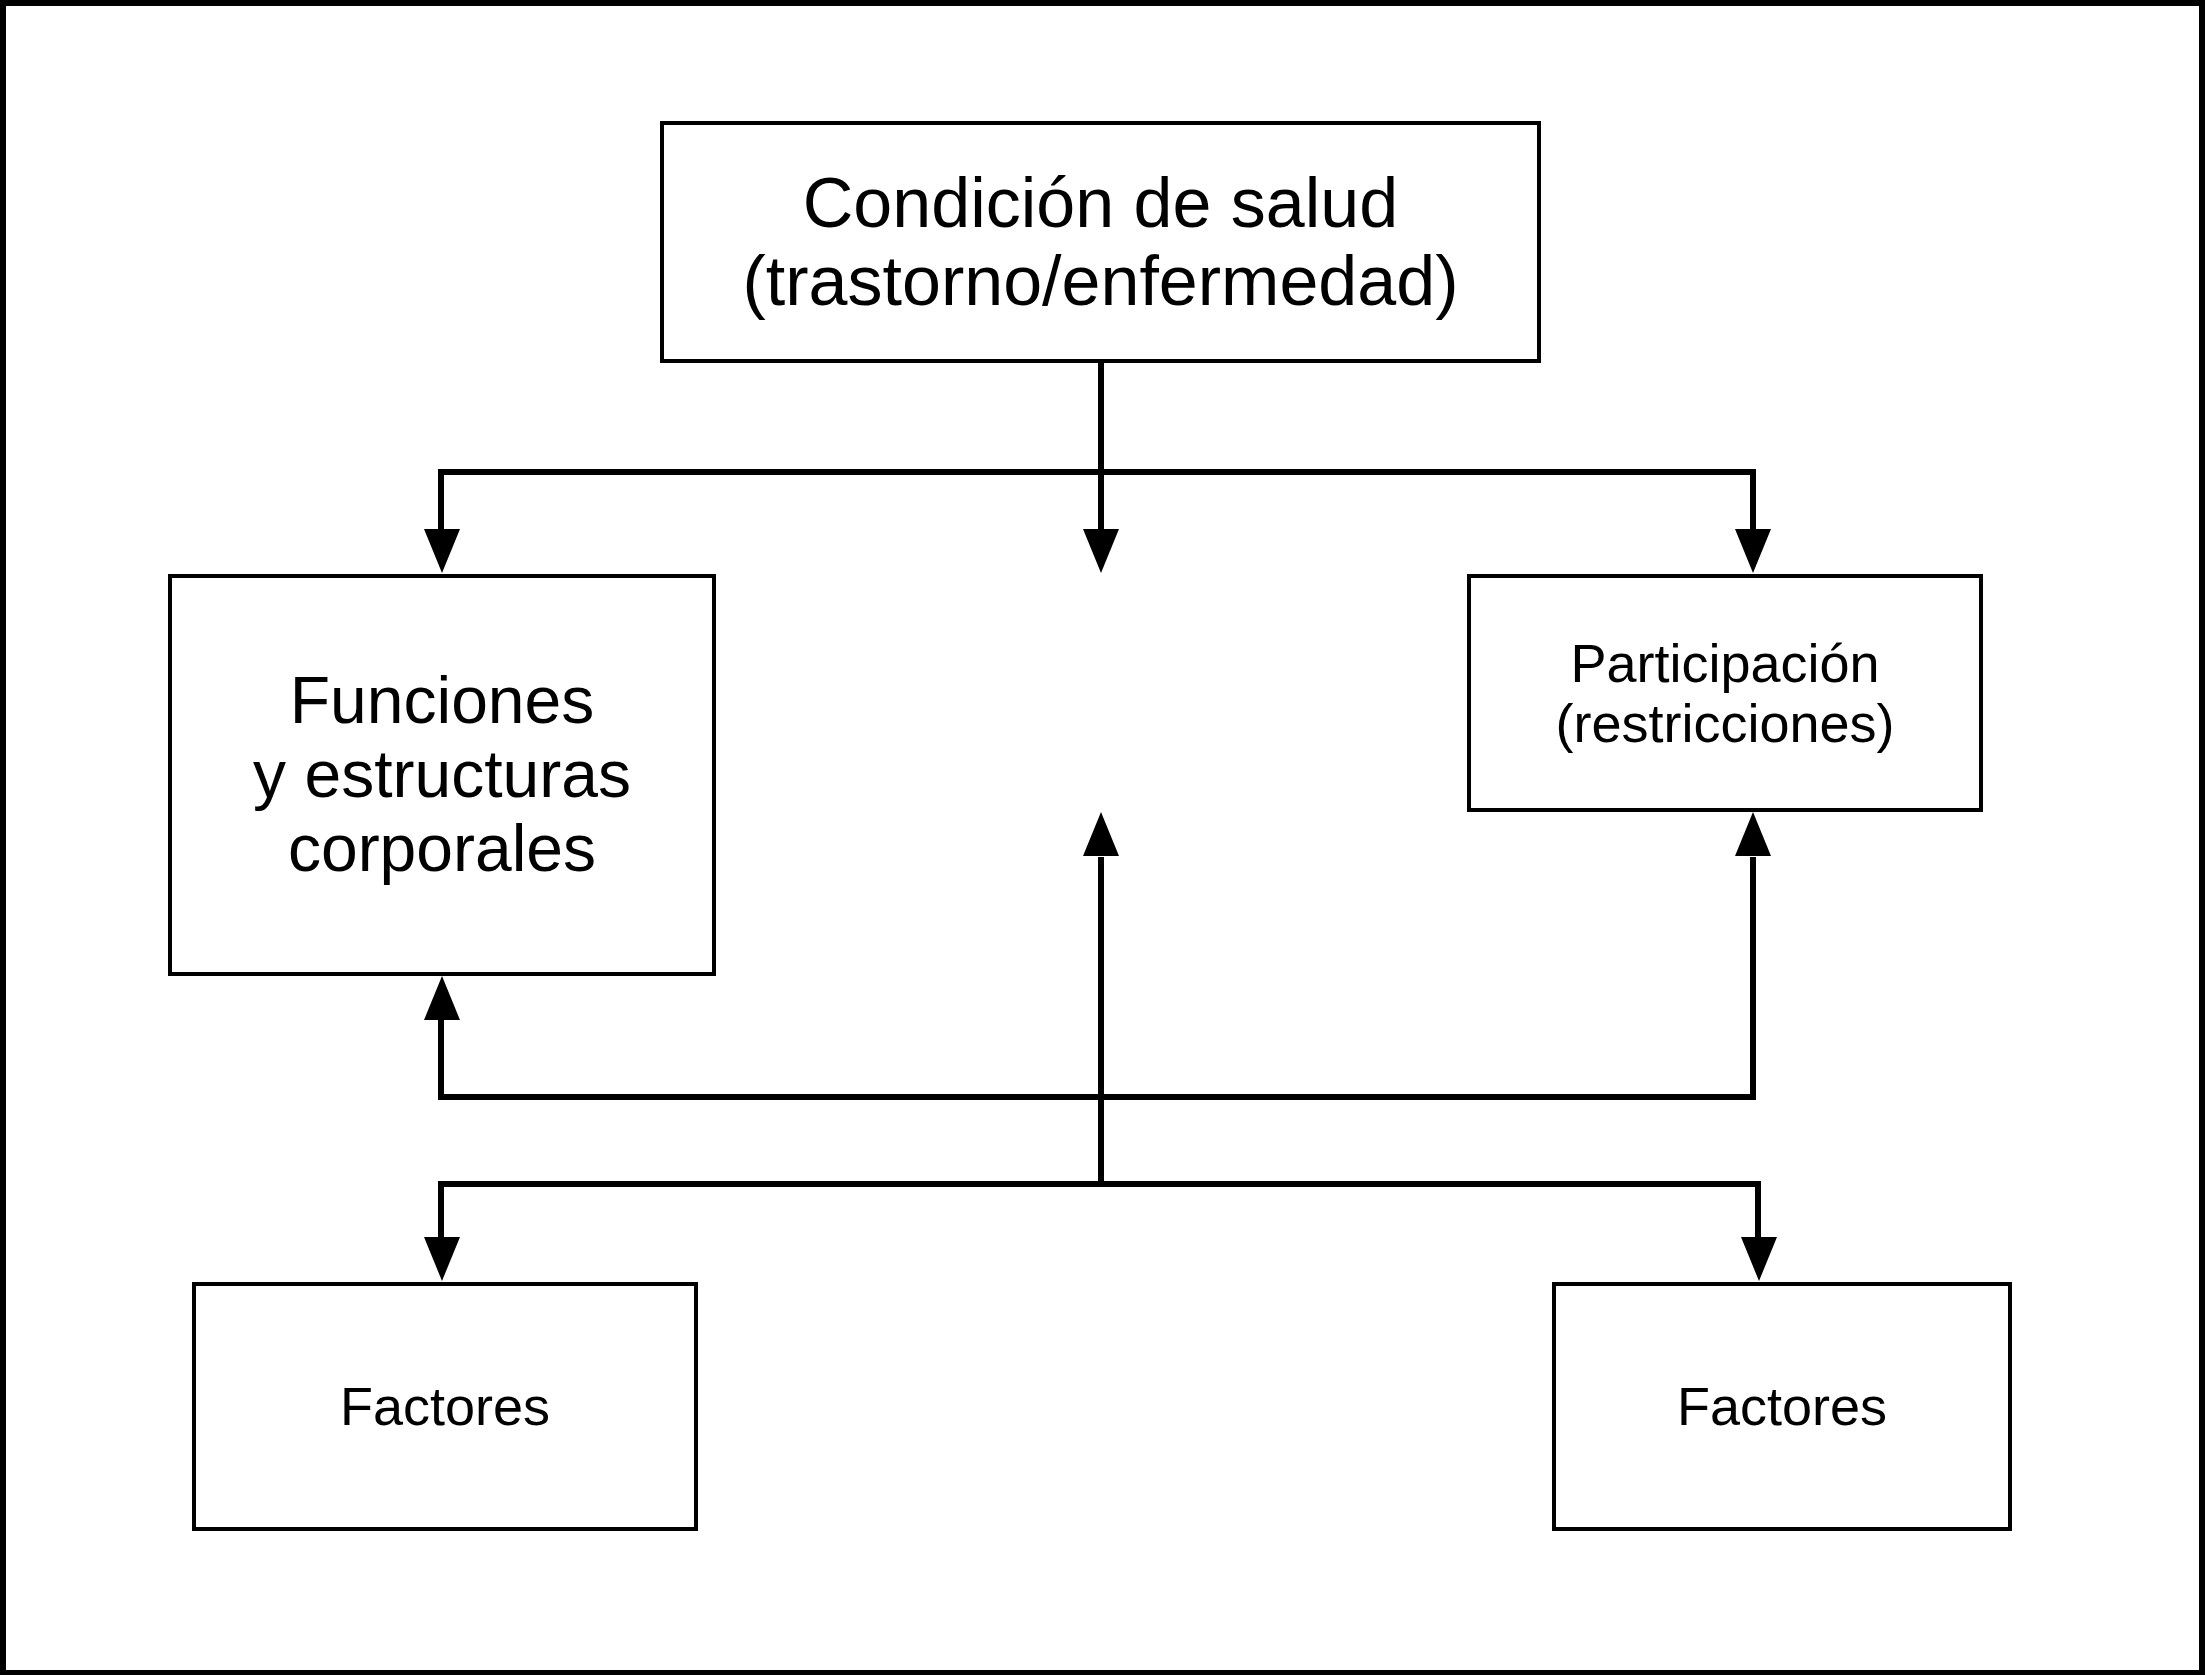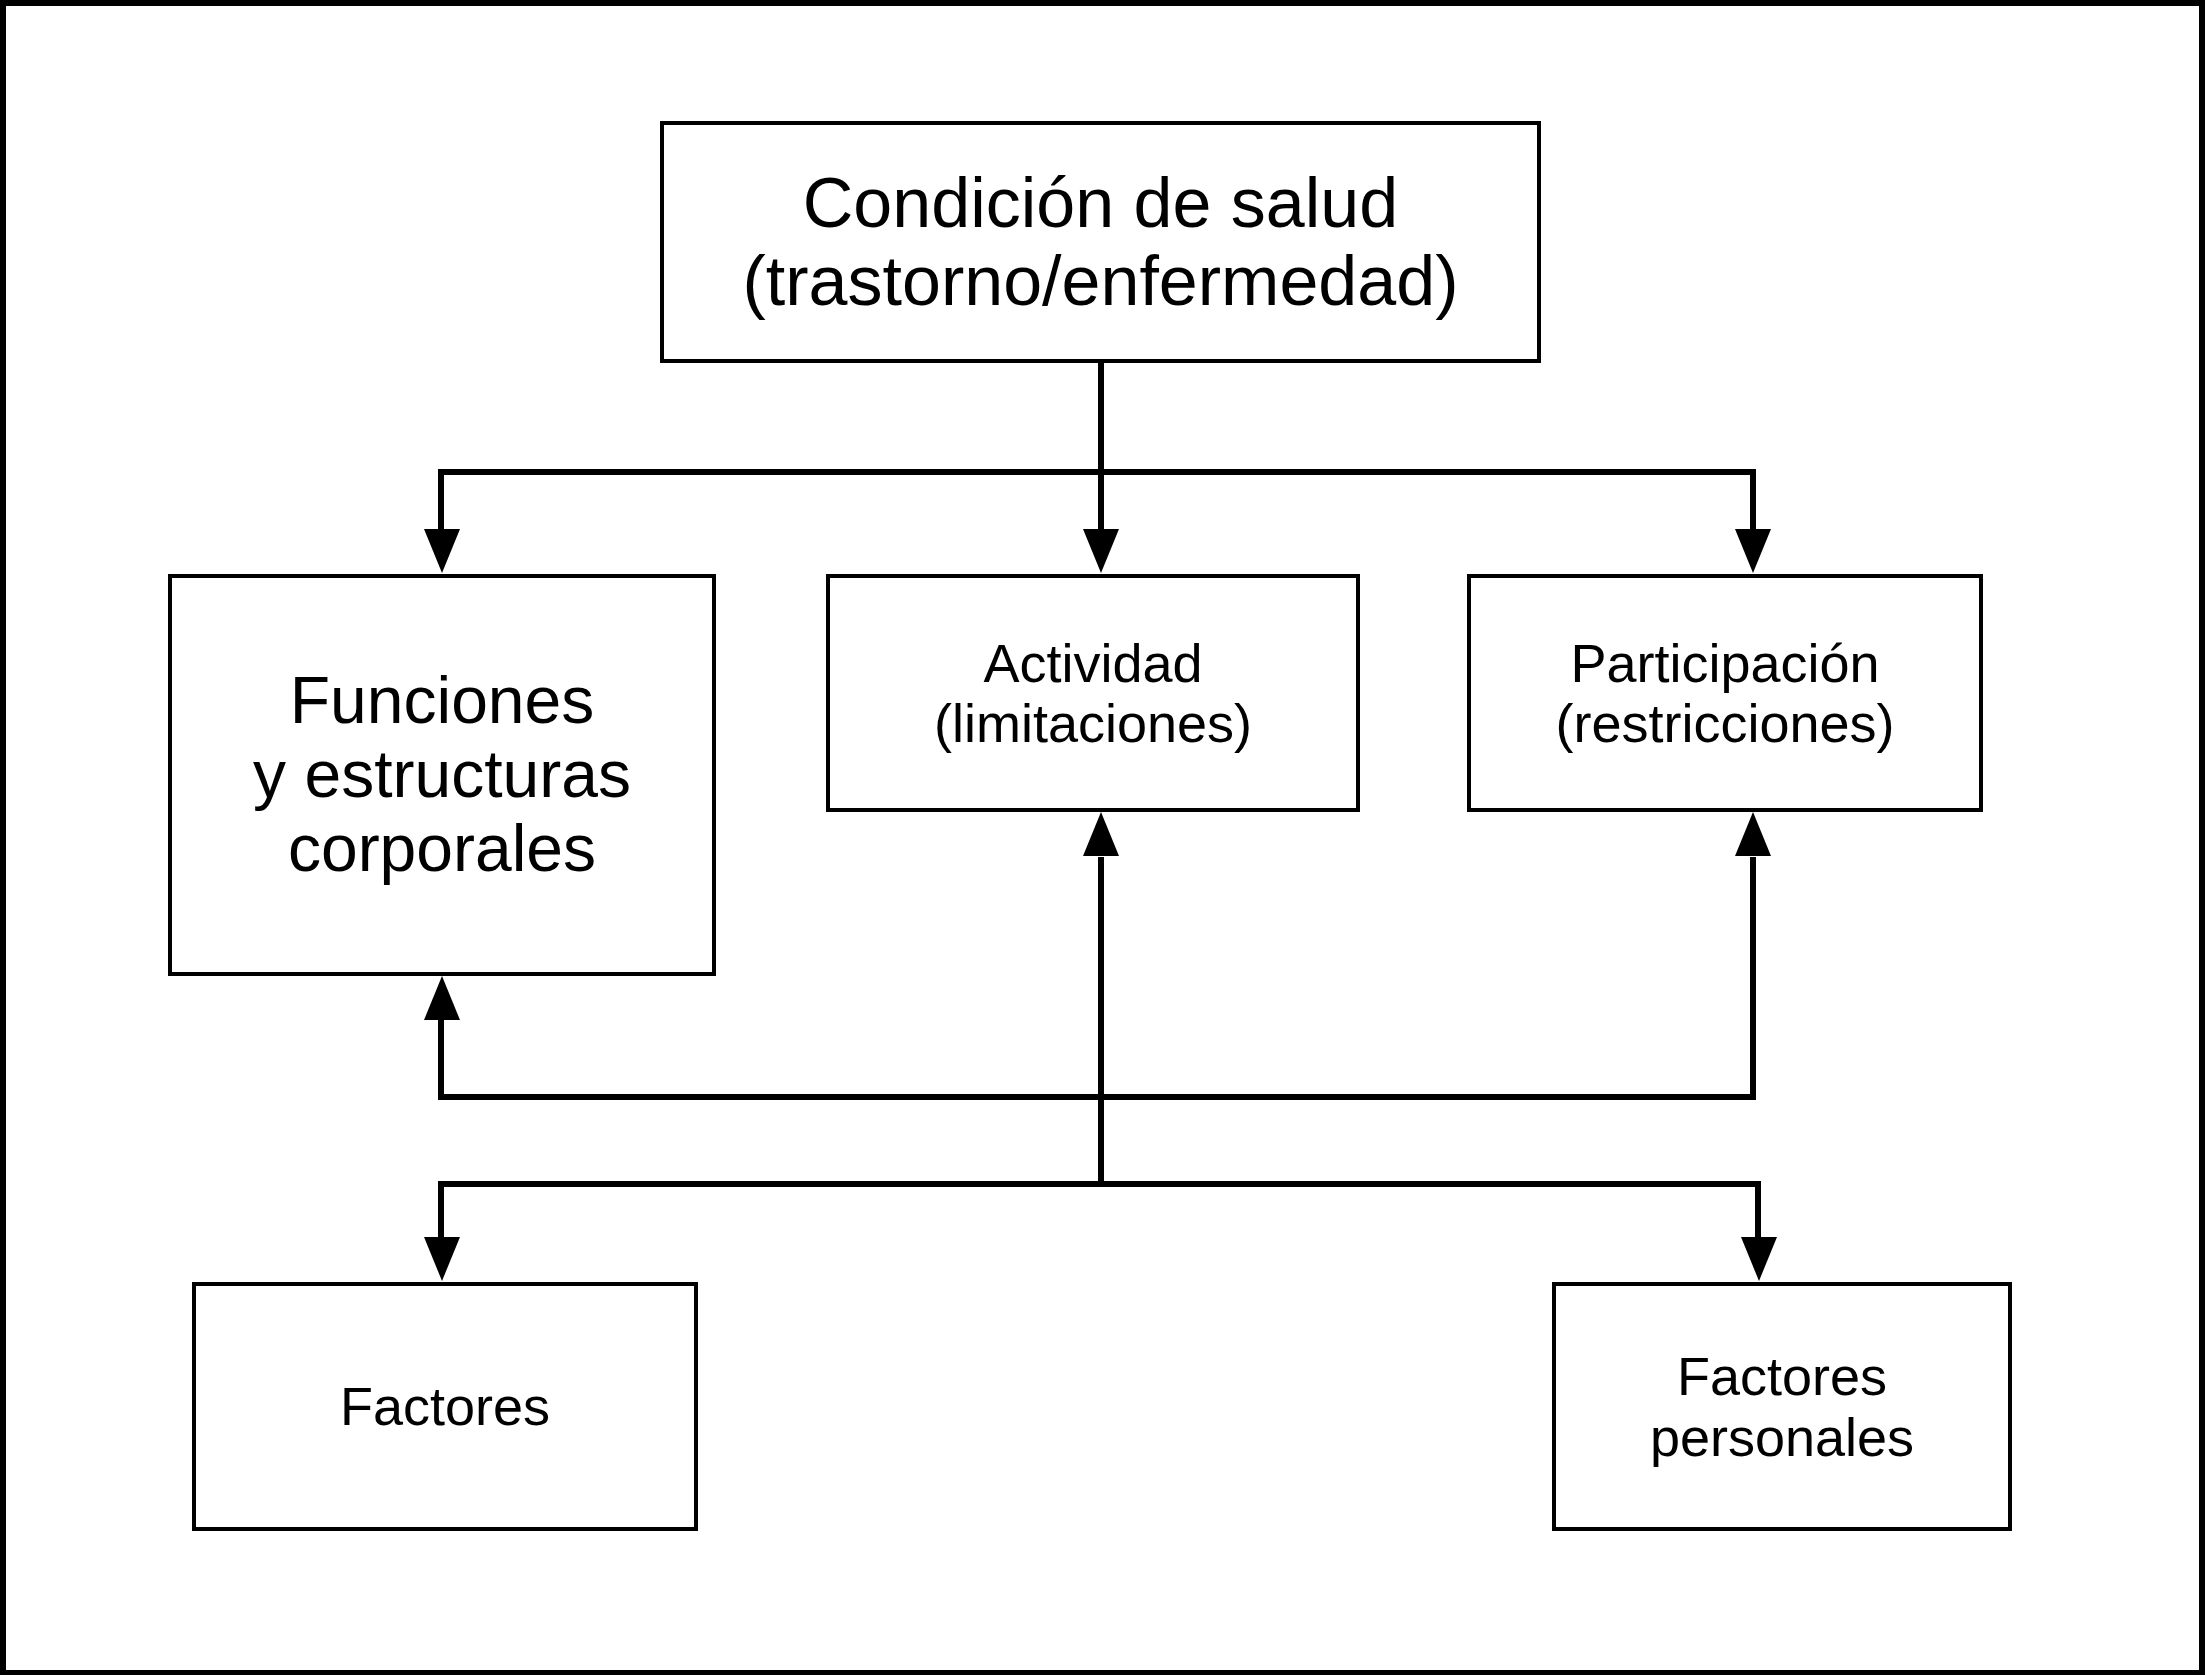--- a/index.html
+++ b/index.html
@@ -79,24 +79,20 @@
 
   <div class="vline" style="left:1750px;top:469px;height:62px;"></div>
   <div class="arrow-down" style="left:1735px;top:529px;"></div>
 
   <div class="node" id="node-body">
     <span class="ln">Funciones</span>
     <span class="ln">y estructuras</span>
     <span class="ln">corporales</span>
   </div>
 
-  <div class="node" id="node-activity">
-    <span class="ln">Actividad</span>
-    <span class="ln">(limitaciones)</span>
-  </div>
 
   <div class="node" id="node-participation">
     <span class="ln">Participación</span>
     <span class="ln">(restricciones)</span>
   </div>
 
   <div class="hline" style="left:438px;top:1094px;width:1318px;"></div>
 
   <div class="vline" style="left:438px;top:1019px;height:77px;"></div>
   <div class="arrow-up" style="left:424px;top:976px;"></div>
@@ -116,17 +112,16 @@
 
   <div class="vline" style="left:1755px;top:1181px;height:59px;"></div>
   <div class="arrow-down" style="left:1741px;top:1237px;"></div>
 
   <div class="node" id="node-env">
     <span class="ln">Factores</span>
   </div>
 
   <div class="node" id="node-personal">
     <span class="ln">Factores</span>
-    <span class="ln">personales</span>
   </div>
 
 </div>
 
 
 </body></html>

